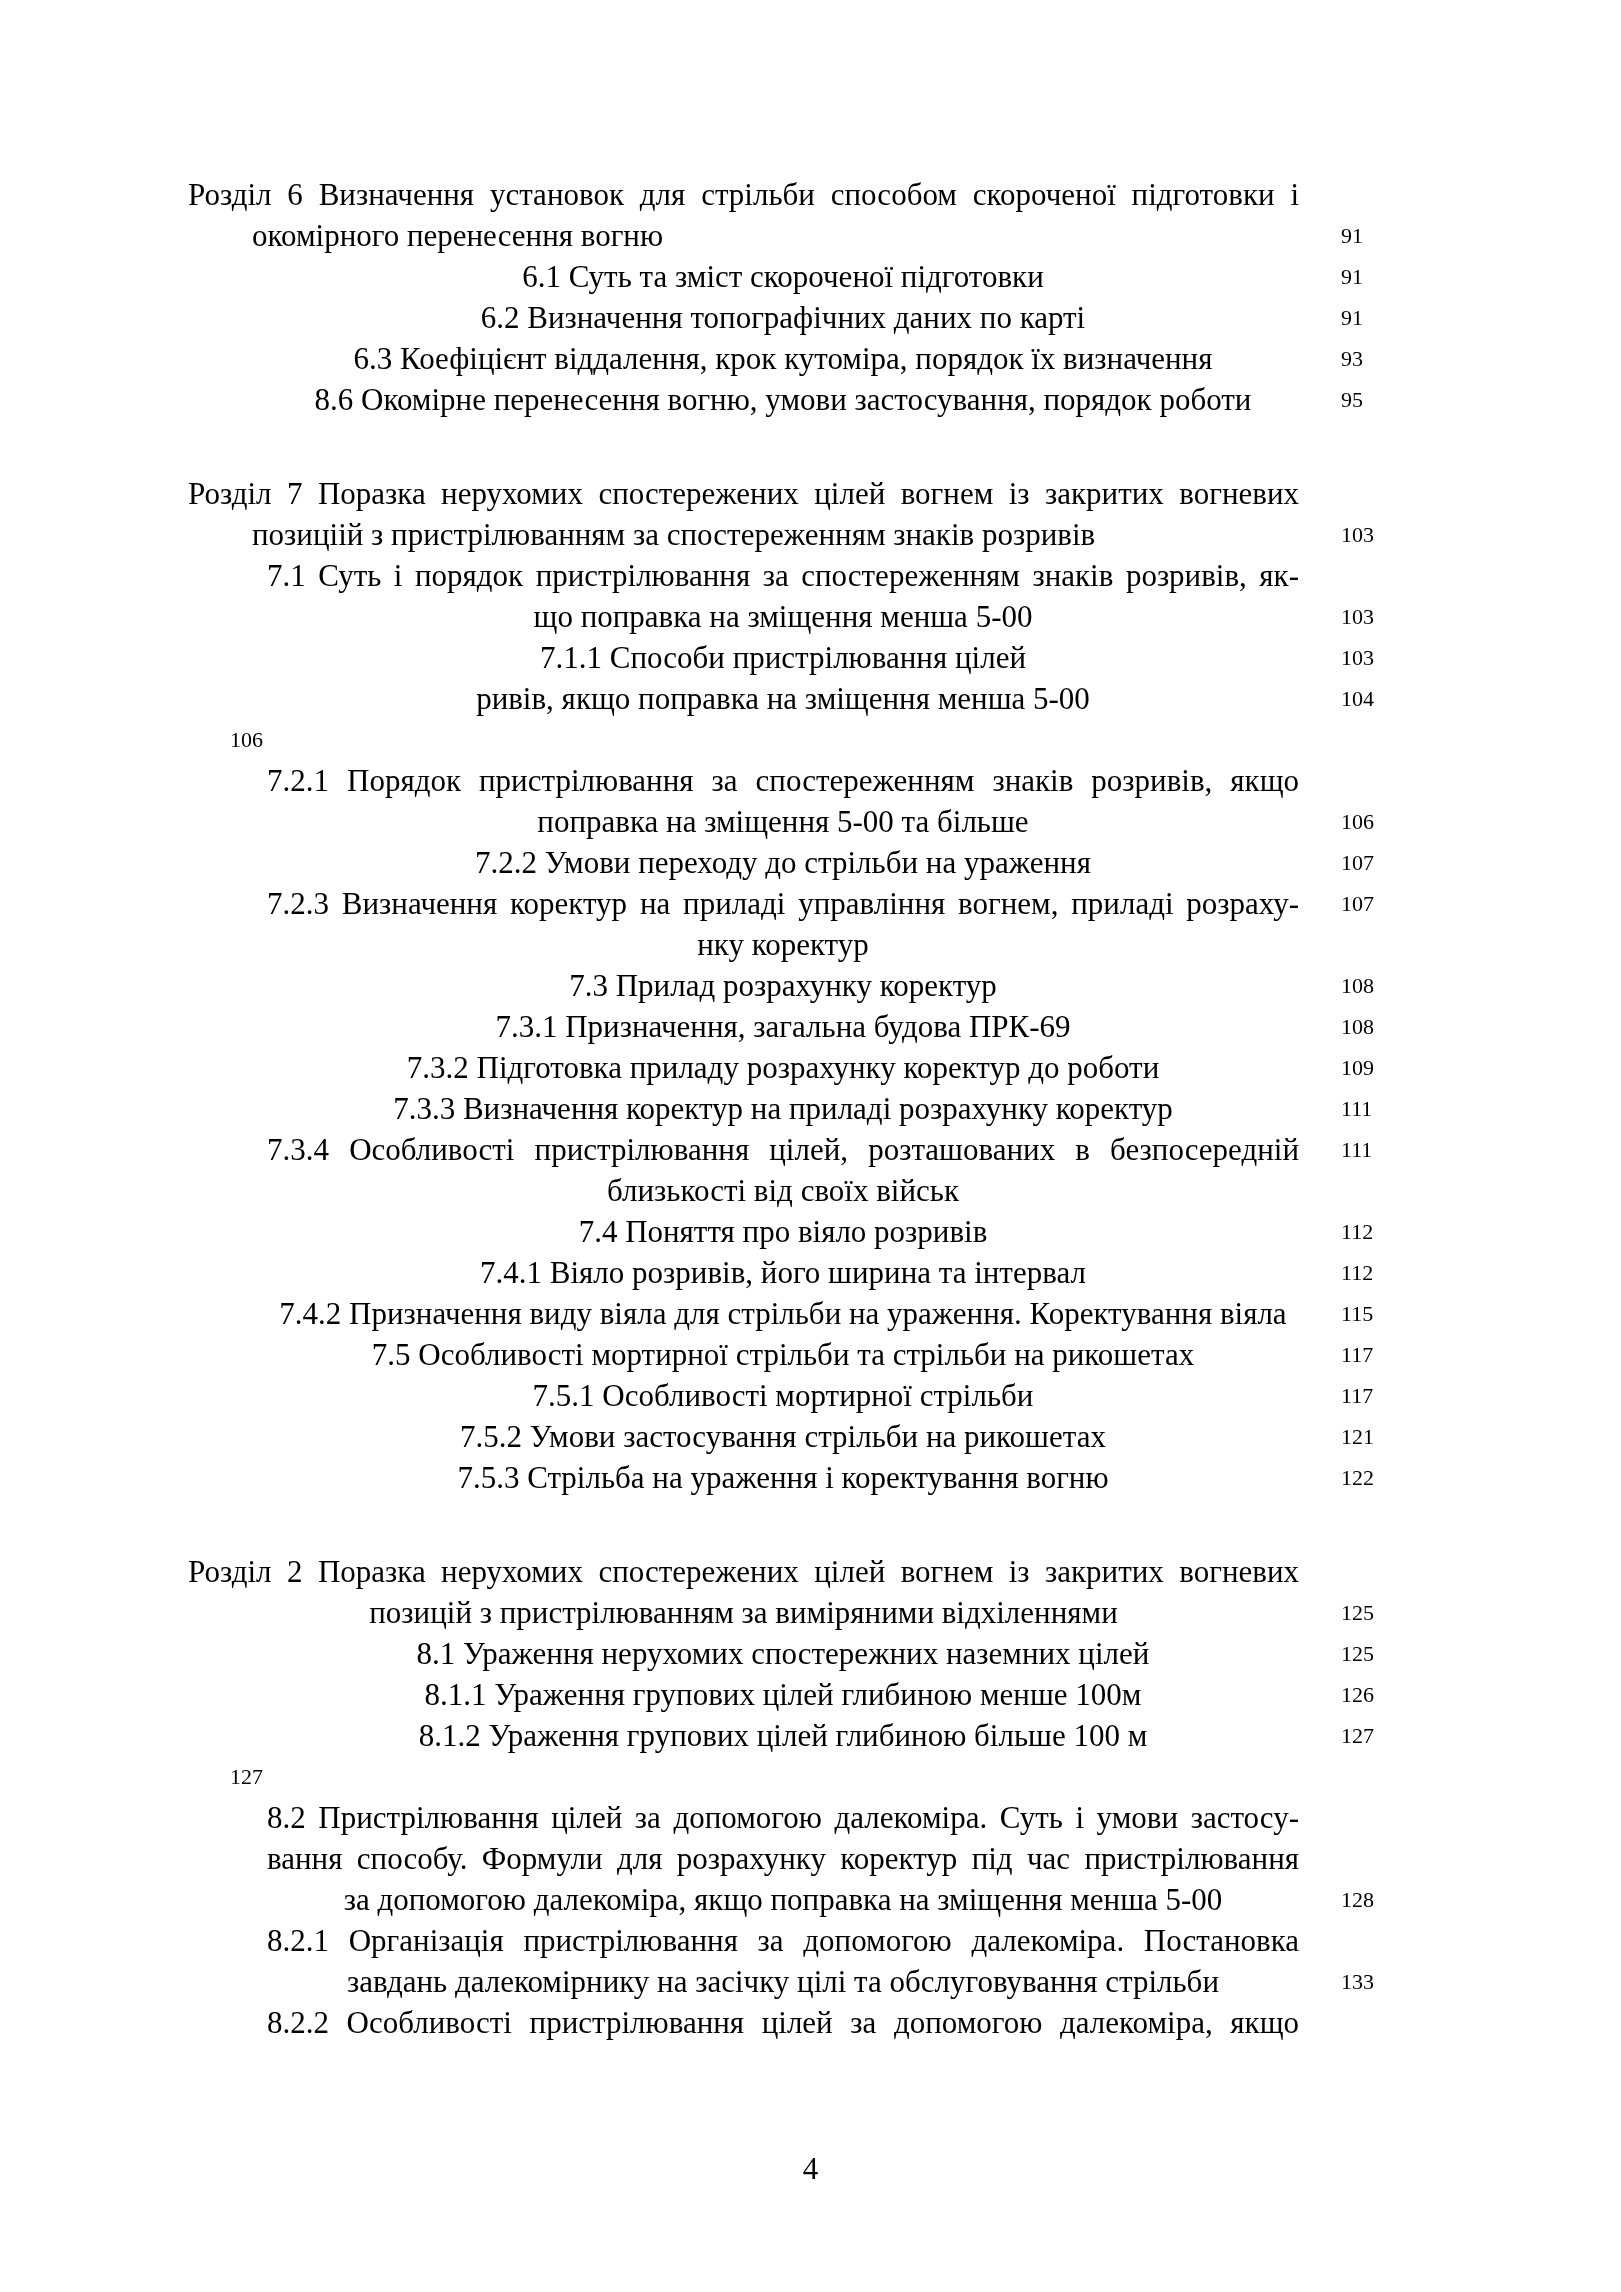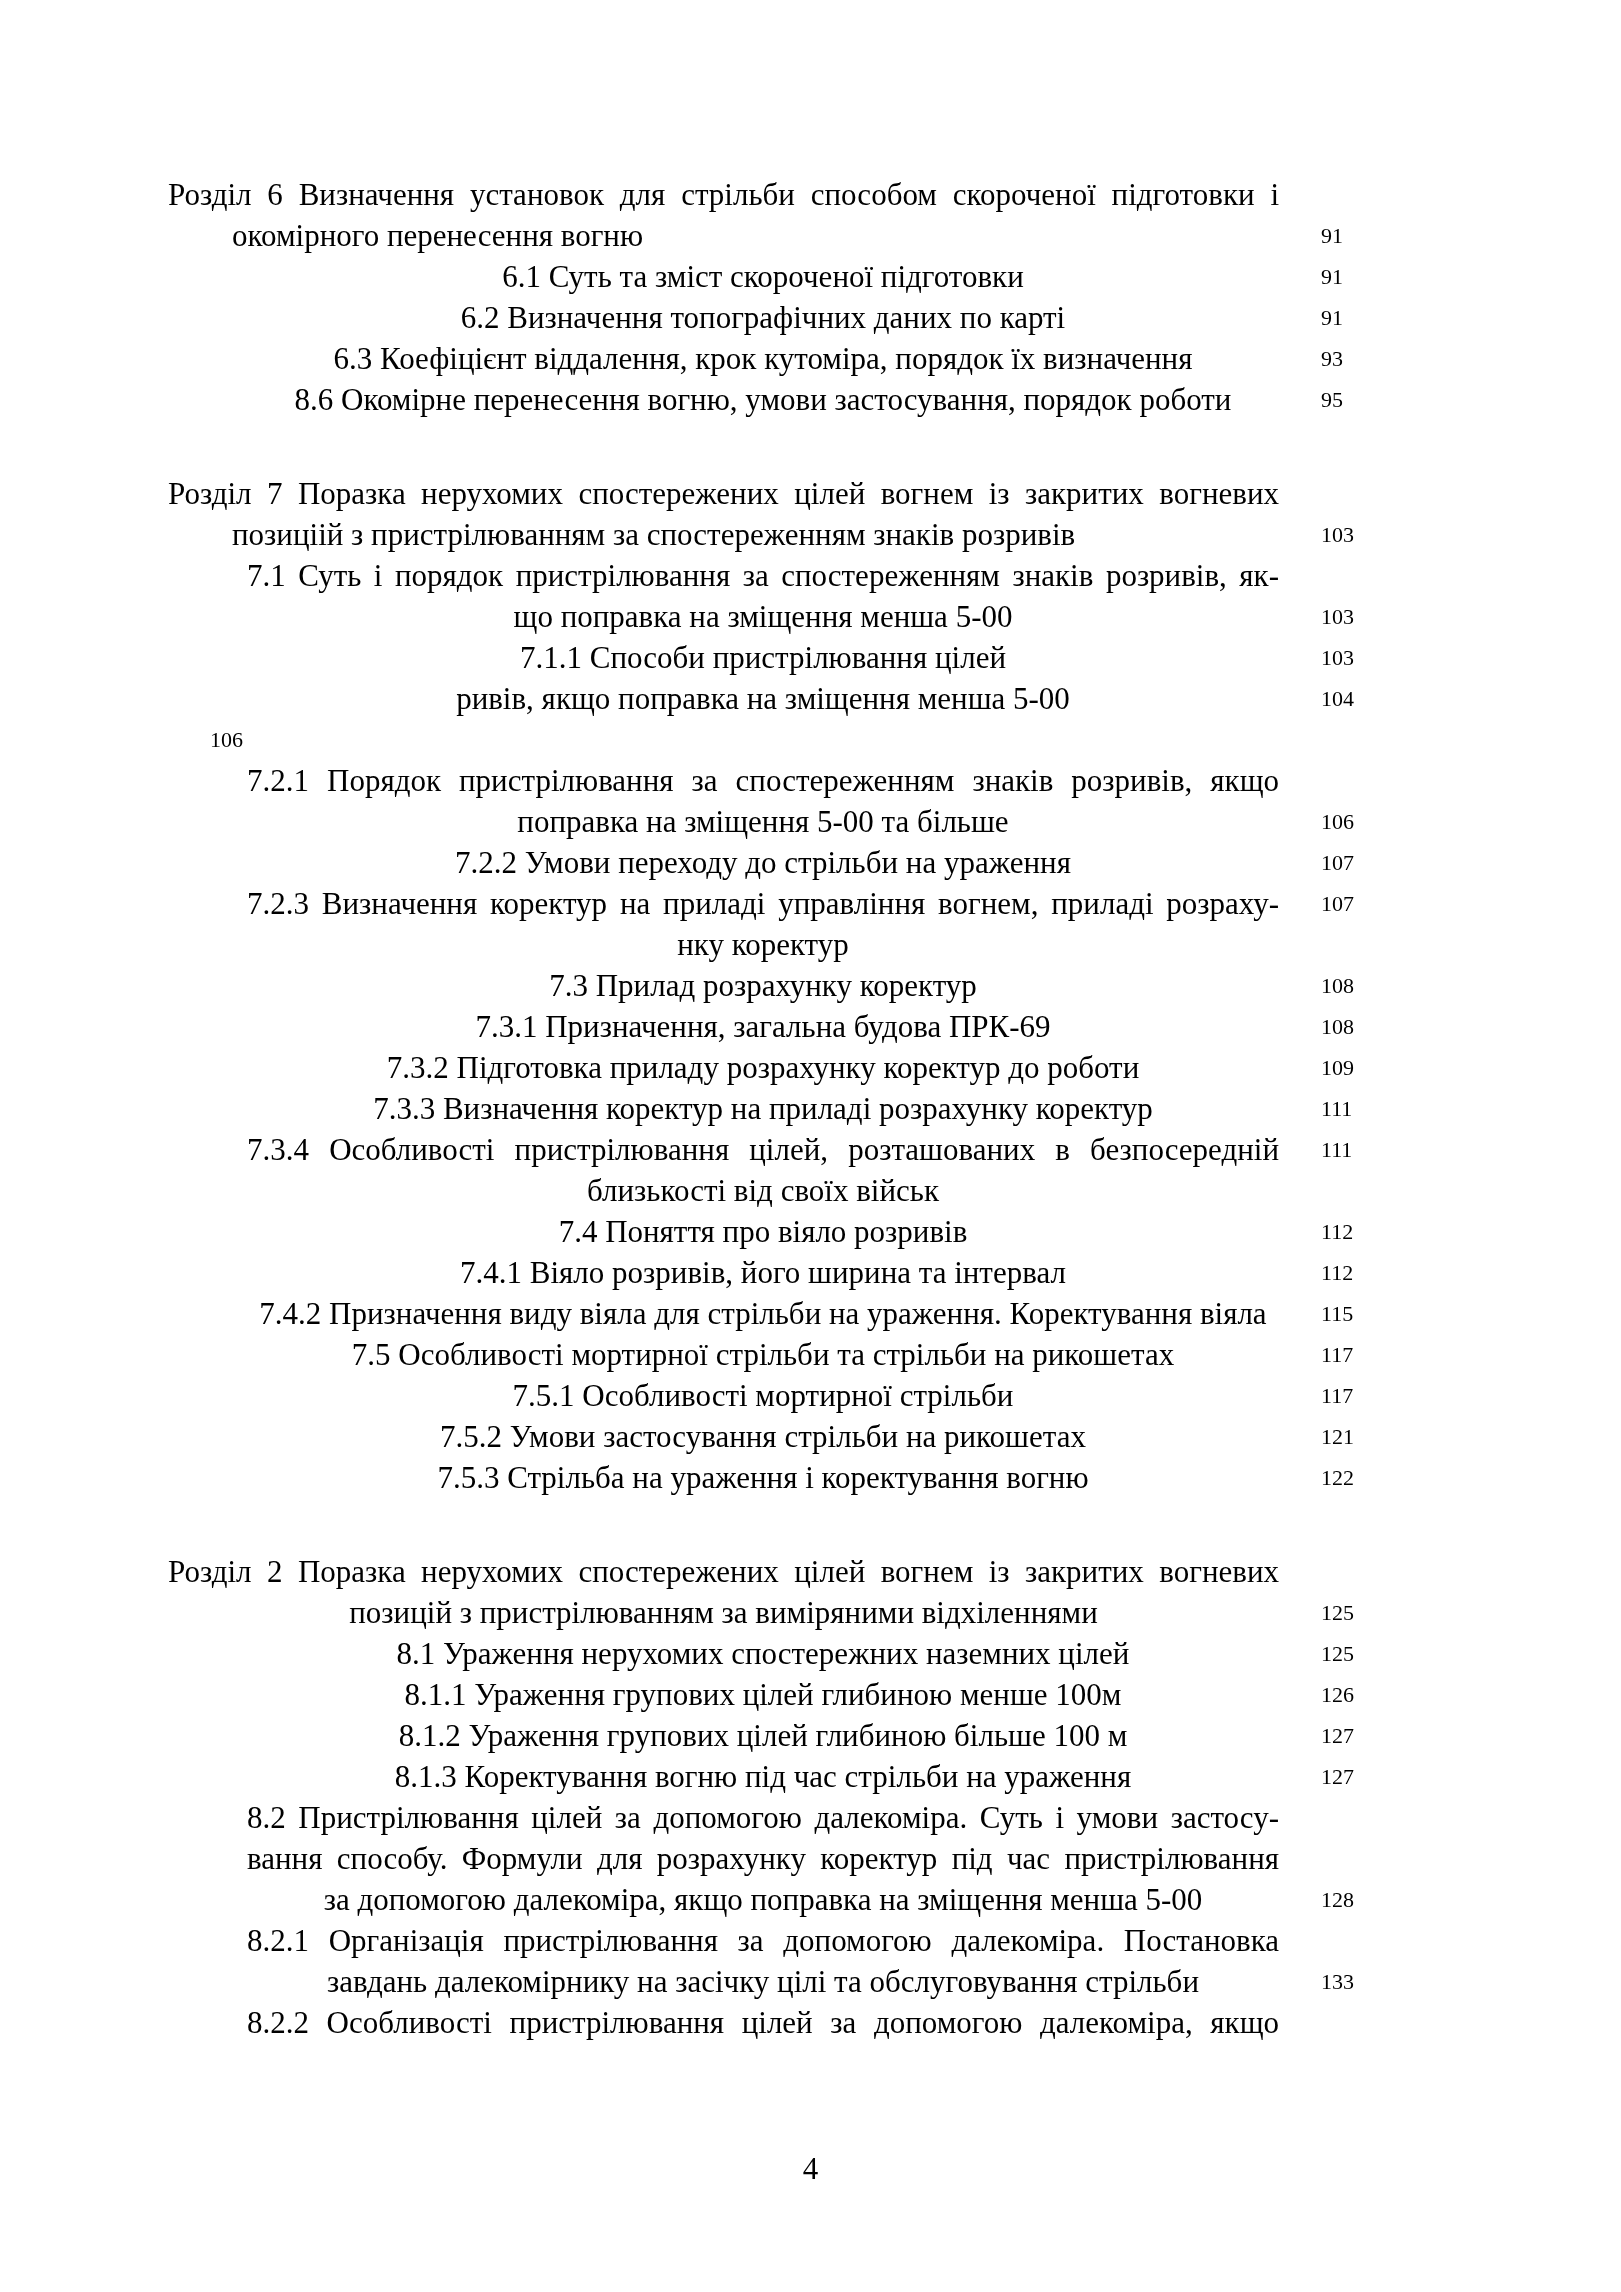--- a/index.html
+++ b/index.html
@@ -7,21 +7,21 @@
     position: relative;
     width: 1621px;
     height: 2293px;
     background: #ffffff;
     font-family: "Liberation Serif", "DejaVu Serif", serif;
     color: #000000;
     overflow: hidden;
   }
   .content {
     position: absolute;
-    left: 168px;
+    left: 188px;
     top: 174px;
     width: 1252px;
   }
   .toc-section + .toc-section { margin-top: 53px; }
   .toc-row {
     display: flex;
     align-items: stretch;
   }
   .toc-text {
     width: 1111px;
@@ -240,23 +240,20 @@
           </div>
           <div class="toc-num num-last">126</div>
         </div>
         <div class="toc-row entry-sub">
           <div class="toc-text">
             <div class="line">8.1.2 Ураження групових цілей глибиною більше 100 м</div>
           </div>
           <div class="toc-num num-last">127</div>
         </div>
         <div class="toc-row entry-sub">
-          <div class="toc-text">
-            <div class="line">8.1.3 Коректування вогню під час стрільби на ураження</div>
-          </div>
           <div class="toc-num num-last">127</div>
         </div>
         <div class="toc-row entry-sub">
           <div class="toc-text">
             <div class="line stretch">8.2 Пристрілювання цілей за допомогою далекоміра. Суть і умови застосу-</div>
             <div class="line stretch">вання способу. Формули для розрахунку коректур під час пристрілювання</div>
             <div class="line">за допомогою далекоміра, якщо поправка на зміщення менша 5-00</div>
           </div>
           <div class="toc-num num-last">128</div>
         </div>

